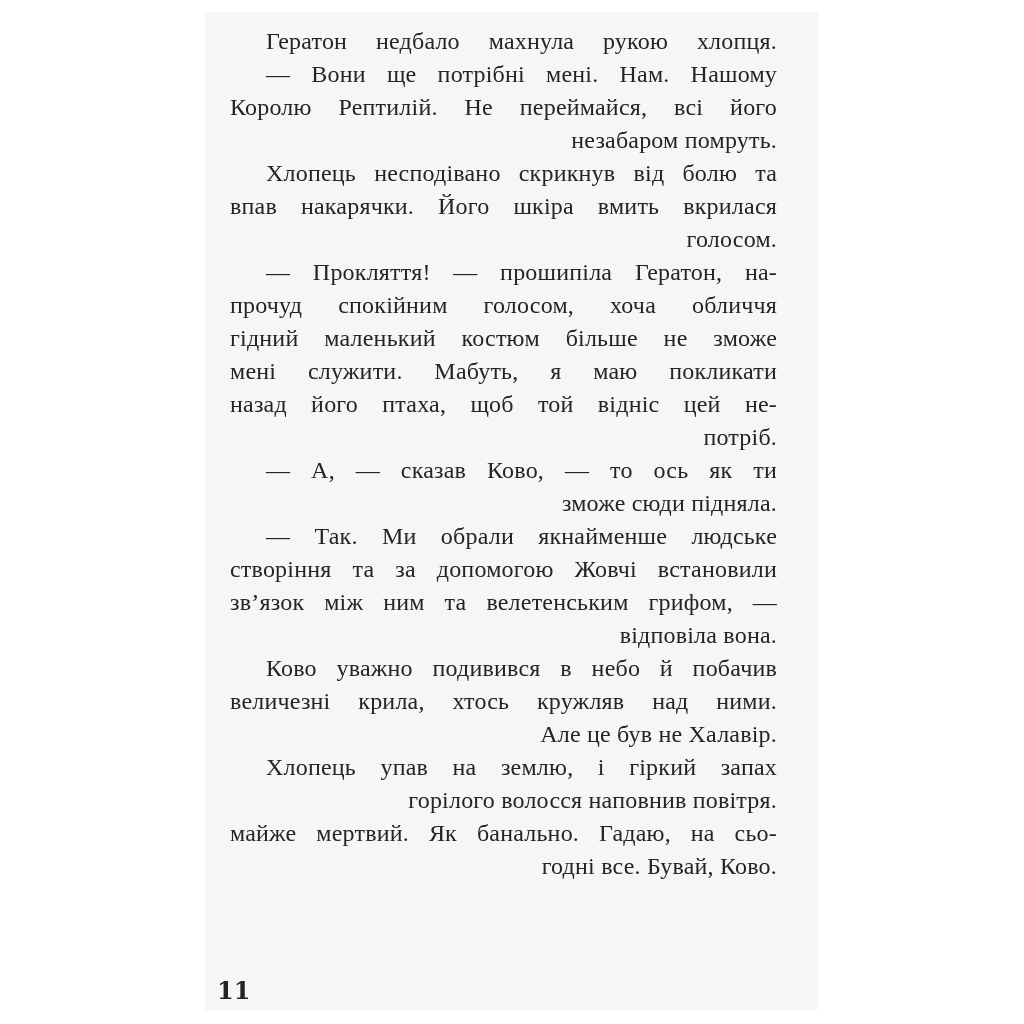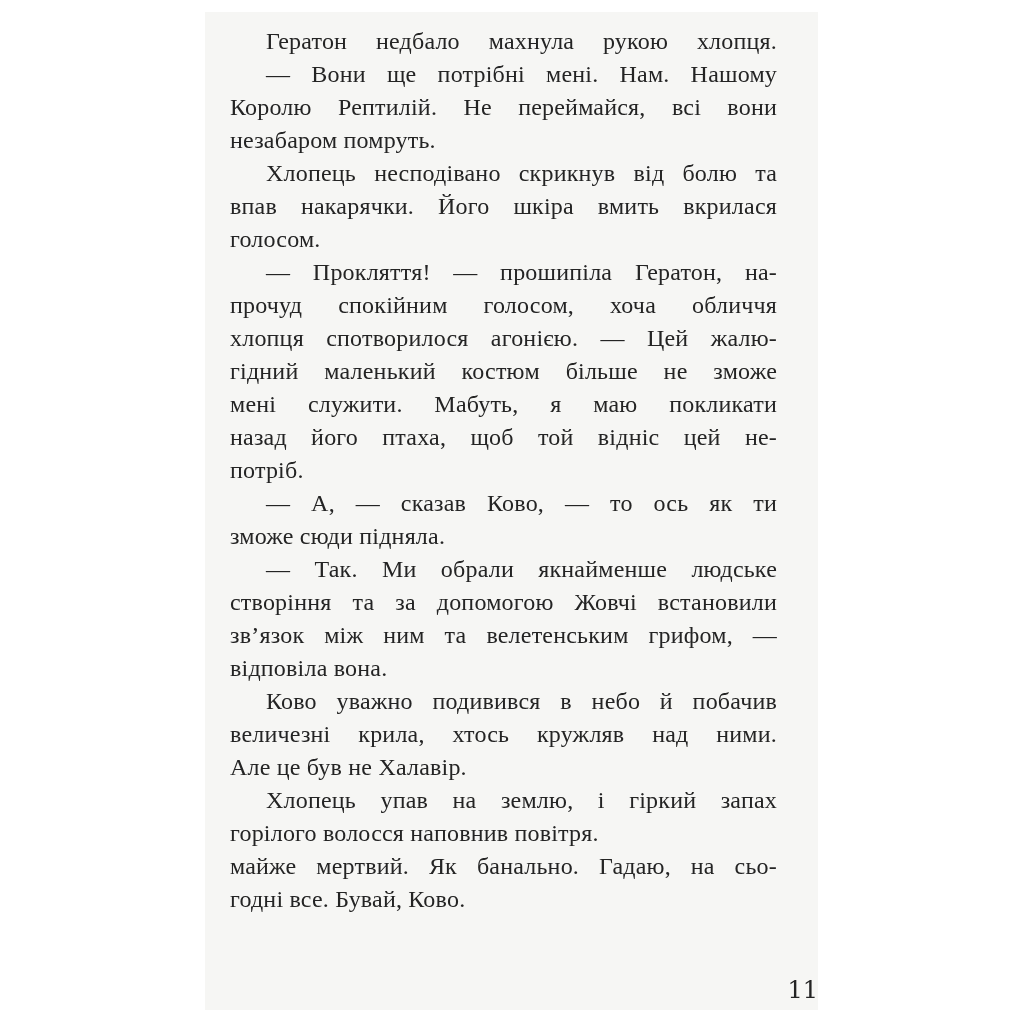--- a/index.html
+++ b/index.html
@@ -35,63 +35,63 @@
   .paragraph {
     margin: 0;
     padding: 0;
     font-family: Liberation Serif, serif;
   }
   .line {
     font-size: 24px;
     line-height: 33px;
     height: 33px;
     white-space: normal;
-    text-align: left;
+    text-align: right;
     letter-spacing: 0.2px;
   }
   .line.just {
     text-align: justify;
     text-align-last: justify;
   }
   .line.indent {
     padding-left: 36px;
   }
   .page-number {
     position: absolute;
-    left: 0;
+    left: 12px;
     top: 964px;
     width: 100%;
-    text-align: right;
+    text-align: left;
     font-size: 24px;
     color: #242424;
+    font-weight: bold;
   }
 </style>
 </head>
 <body>
 
 <div class="canvas">
   <div class="book-page">
     <div class="text-block">
         <div class="paragraph">
           <div class="line just indent">Гератон недбало махнула рукою хлопця.</div>
         </div>
         <div class="paragraph">
           <div class="line just indent">— Вони ще потрібні мені. Нам. Нашому</div>
-          <div class="line just">Королю Рептилій. Не переймайся, всі вони</div>
+          <div class="line just">Королю Рептилій. Не переймайся, всі його</div>
           <div class="line">незабаром помруть.</div>
         </div>
         <div class="paragraph">
           <div class="line just indent">Хлопець несподівано скрикнув від болю та</div>
           <div class="line just">впав накарячки. Його шкіра вмить вкрилася</div>
           <div class="line">голосом.</div>
         </div>
         <div class="paragraph">
           <div class="line just indent">— Прокляття! — прошипіла Гератон, на-</div>
           <div class="line just">прочуд спокійним голосом, хоча обличчя</div>
-          <div class="line just">хлопця спотворилося агонією. — Цей жалю-</div>
           <div class="line just">гідний маленький костюм більше не зможе</div>
           <div class="line just">мені служити. Мабуть, я маю покликати</div>
           <div class="line just">назад його птаха, щоб той відніс цей не-</div>
           <div class="line">потріб.</div>
         </div>
         <div class="paragraph">
           <div class="line just indent">— А, — сказав Ково, — то ось як ти</div>
           <div class="line">зможе сюди підняла.</div>
         </div>
         <div class="paragraph">

